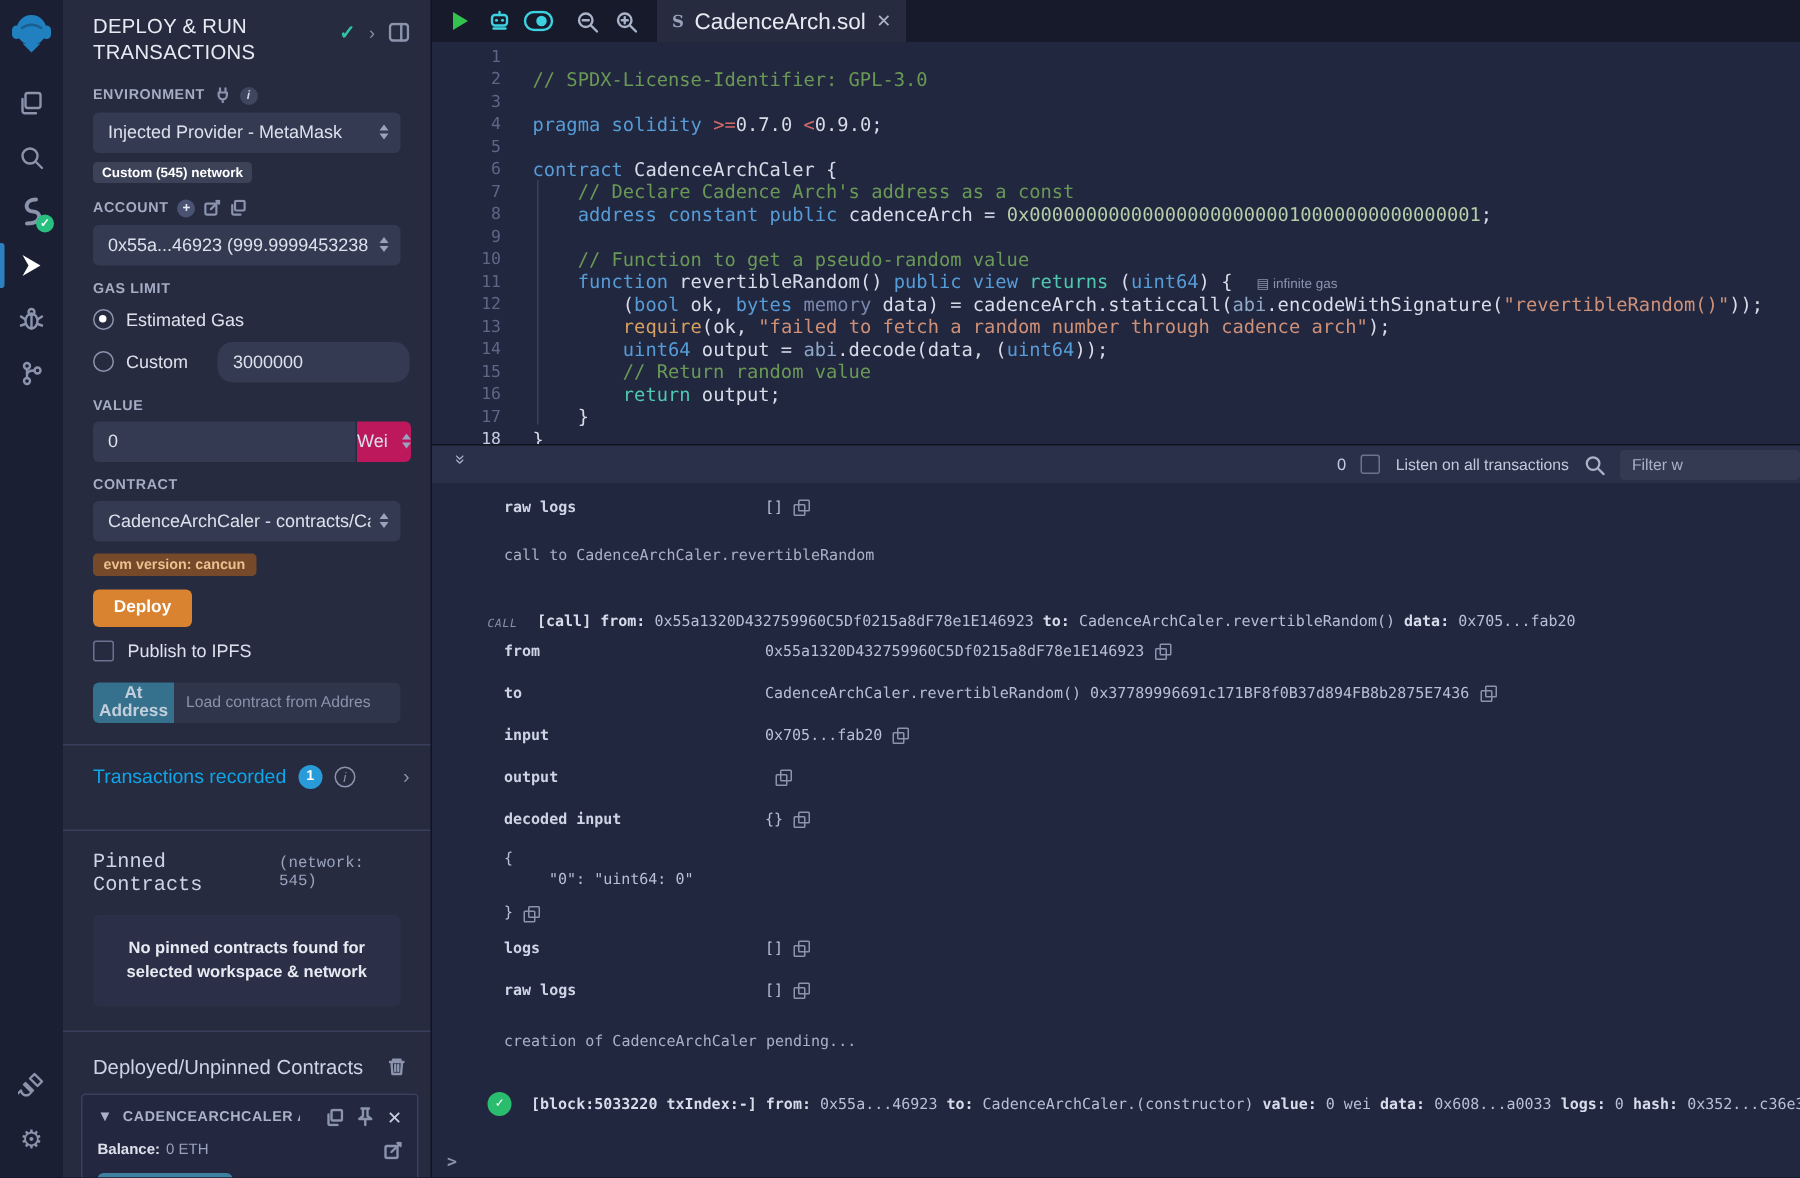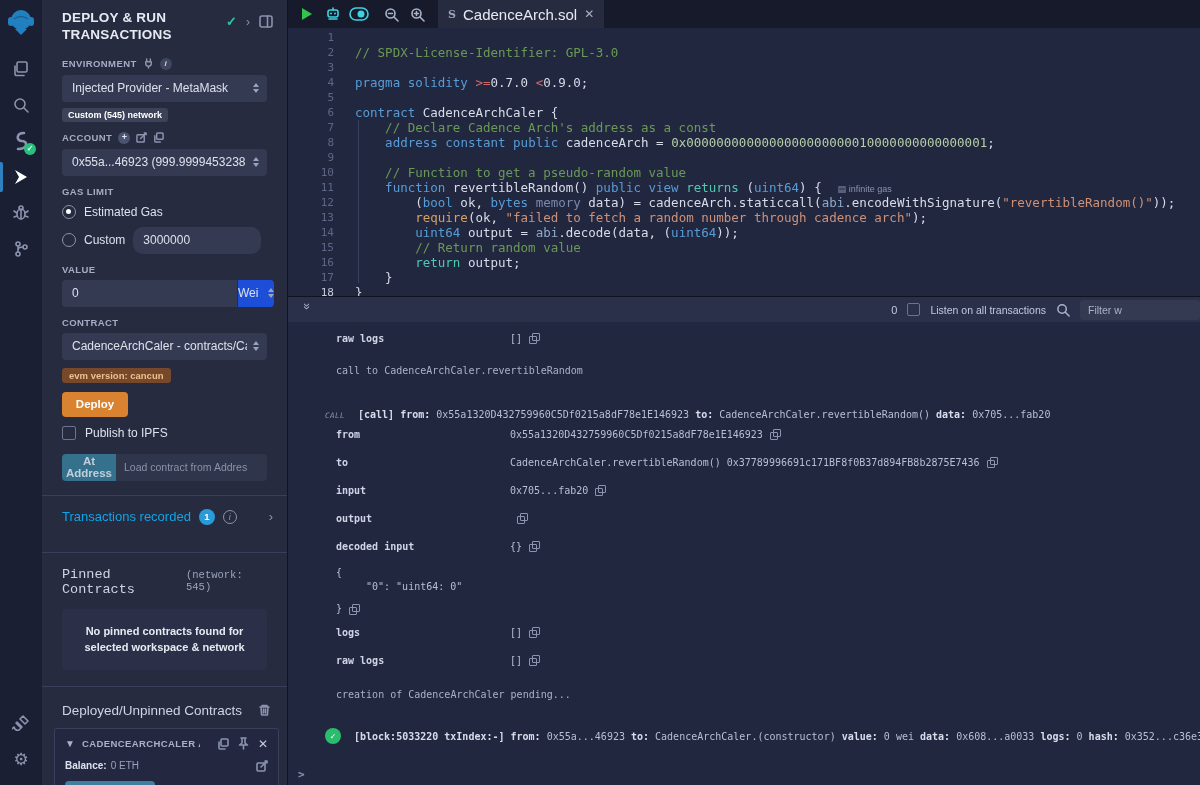--- a/index.html
+++ b/index.html
@@ -19,21 +19,21 @@
   .badge-check { position:absolute; right:6px; bottom:4px; width:12px; height:12px; border-radius:50%;
     background:#27c07e; color:#fff; font-size:8px; line-height:12px; text-align:center; font-weight:bold; }
   .ib-bottom { margin-top:auto; display:flex; flex-direction:column; align-items:center; padding-bottom:8px; }
   .gear-glyph { color:#8b93ad; font-size:17px; }
 
   
   .sidepanel { width:246px; background:#262b40; flex-shrink:0; color:#cfd4e4; overflow:hidden;
     border-right:1px solid #11141f; display:flex; flex-direction:column; }
   .sp-pad { padding:0 20px; }
   .sp-header { display:flex; align-items:flex-start; padding:10px 14px 4px 20px; }
-  .sp-title { font-size:13.5px; font-weight:bold; color:#e8eaf2; line-height:1.25; letter-spacing:.2px; }
+  .sp-title { font-size:13.5px; font-weight:normal; color:#e8eaf2; line-height:1.25; letter-spacing:.2px; }
   .sp-header-icons { margin-left:auto; display:flex; align-items:center; gap:9px; padding-top:4px; }
   .hk-check { color:#2ec4a5; font-size:13px; font-weight:bold; }
   .hk-chev { color:#8b93ad; font-size:12px; }
   .label-row { display:flex; align-items:center; gap:6px; margin-top:10px; }
   .sp-label { font-size:9.5px; font-weight:bold; letter-spacing:.4px; color:#a5adc5; }
   .mini-ic { color:#8b93ad; }
   .info-circle { width:12px; height:12px; border-radius:50%; background:#3f465f; color:#cfd4e4;
     font-size:8px; line-height:12px; text-align:center; font-style:italic; font-weight:bold; display:inline-block; }
   .plus-circle { width:12px; height:12px; border-radius:50%; background:#4a5472; color:#e6eaf4;
     font-size:9px; line-height:11px; text-align:center; font-weight:bold; display:inline-block; }
@@ -44,25 +44,25 @@
   .stepper i { width:0; height:0; border-left:3.5px solid transparent; border-right:3.5px solid transparent; display:block; }
   .stepper .up { border-bottom:4px solid #9aa3bd; }
   .stepper .down { border-top:4px solid #9aa3bd; }
   .net-badge { display:inline-block; margin-top:6px; background:#3c4257; color:#fff; font-size:9px;
     font-weight:bold; padding:2px 6px; border-radius:3px; }
   .radio-row { display:flex; align-items:center; gap:8px; margin-top:8px; font-size:12px; color:#dde1ec; }
   .radio { width:14px; height:14px; border-radius:50%; border:1.5px solid #8b93ad; position:relative; flex-shrink:0; }
   .radio.checked::after { content:""; position:absolute; left:3px; top:3px; width:5px; height:5px;
     border-radius:50%; background:#fff; }
   .gas-input { width:128px; height:27px; background:#343a52; border:none; border-radius:10px;
-    color:#dde1ec; font-size:12px; padding:0 10px; font-family:"Liberation Sans",sans-serif; }
+    color:#dde1ec; font-size:12px; padding:0 10px; font-family:"Liberation Sans",sans-serif;margin-left:12px; }
   .value-row { display:flex; margin-top:5px; }
   .value-input { flex:1; height:27px; background:#343a52; border:none; border-radius:4px 0 0 4px;
     color:#dde1ec; font-size:12px; padding:0 10px; font-family:"Liberation Sans",sans-serif; }
-  .unit-select { width:64px; height:27px; background:#1d4ed8; border-radius:0 4px 4px 0; display:flex;
+  .unit-select { width:64px; height:27px; background:#be185d; border-radius:0 4px 4px 0; display:flex;
     align-items:center; justify-content:center; gap:4px; font-size:12px; color:#dde1ec; cursor:pointer; margin-left:1px; }
   .evm-badge { display:inline-block; margin-top:8px; background:#75492a; color:#eec08f; font-size:9.5px;
     font-weight:bold; padding:2px 7px; border-radius:3px; }
   .deploy-btn { margin-top:9px; width:66px; height:25px; background:#d9822f; border:none; border-radius:4px;
     color:#fff; font-weight:bold; font-size:11.5px; cursor:pointer; display:block; }
   .check-row { display:flex; align-items:center; gap:9px; margin-top:9px; font-size:12px; color:#dde1ec; }
   .checkbox { width:14px; height:14px; border:1.5px solid #6b7390; border-radius:2px; background:transparent; }
   .ataddr-row { display:flex; margin-top:14px; }
   .ataddr-btn { width:83px; height:27px; background:#35718c; border:none; border-radius:4px 0 0 4px;
     color:#c2cedb; font-weight:bold; font-size:11.5px; cursor:pointer; }

